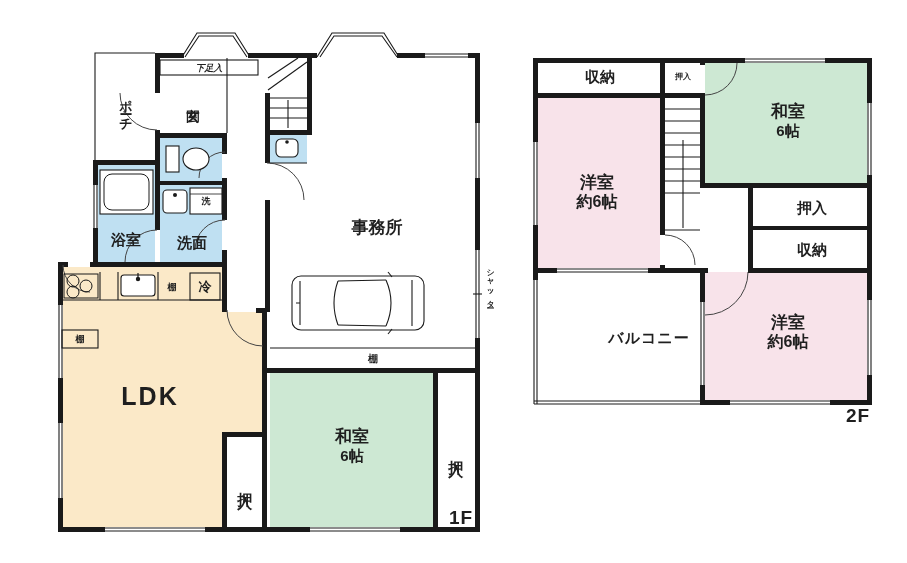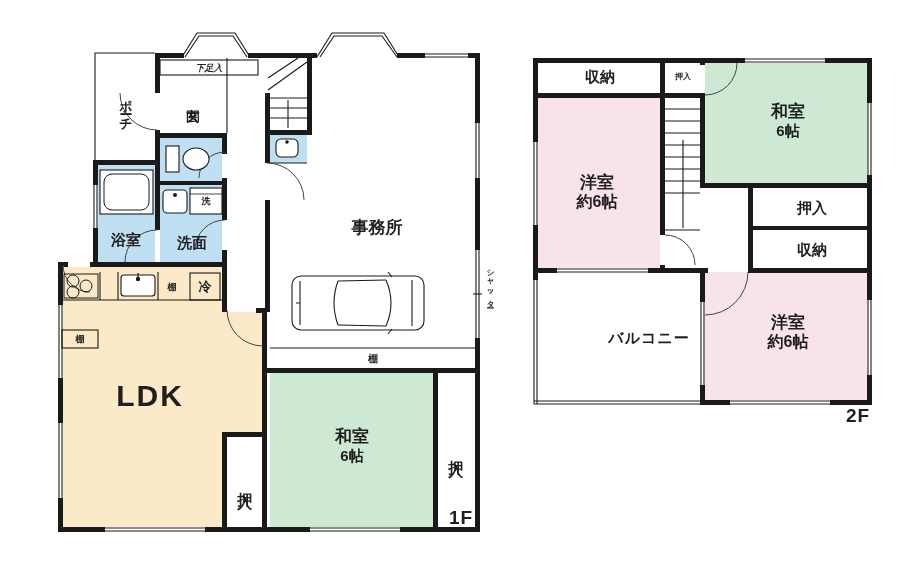--- a/index.html
+++ b/index.html
@@ -14,21 +14,21 @@
   .fill-ldk{background:var(--ldk,#fbe9c8);}
   svg.lines{position:absolute;left:0;top:0;pointer-events:none;}
   .lbl{
     position:absolute;transform:translate(-50%,-50%);
     font-weight:600;color:#1f1f1f;white-space:nowrap;text-align:center;line-height:1.15;
   }
   .v{writing-mode:vertical-rl;text-orientation:upright;letter-spacing:2px;}
   .s15{font-size:15px;} .s17{font-size:17px;} .s13{font-size:13px;}
   .s10{font-size:10px;font-weight:600;} .s9{font-size:9px;font-weight:600;}
   .s8{font-size:8px;font-weight:600;}
-  .ldk-big{font-size:30px;font-weight:600;letter-spacing:2px;}
+  .ldk-big{font-size:25px;font-weight:600;letter-spacing:2px;}
   .floor-tag{font-size:19px;font-weight:600;letter-spacing:1px;}
   .two-line span{display:block;}
 </style>
 </head>
 <body>
 
 <div id="canvas">
 
   <div class="room fill-wet" style="left:160px;top:135px;width:62px;height:47px;"></div>
   <div class="room fill-wet" style="left:270px;top:133px;width:37px;height:30px;"></div>

